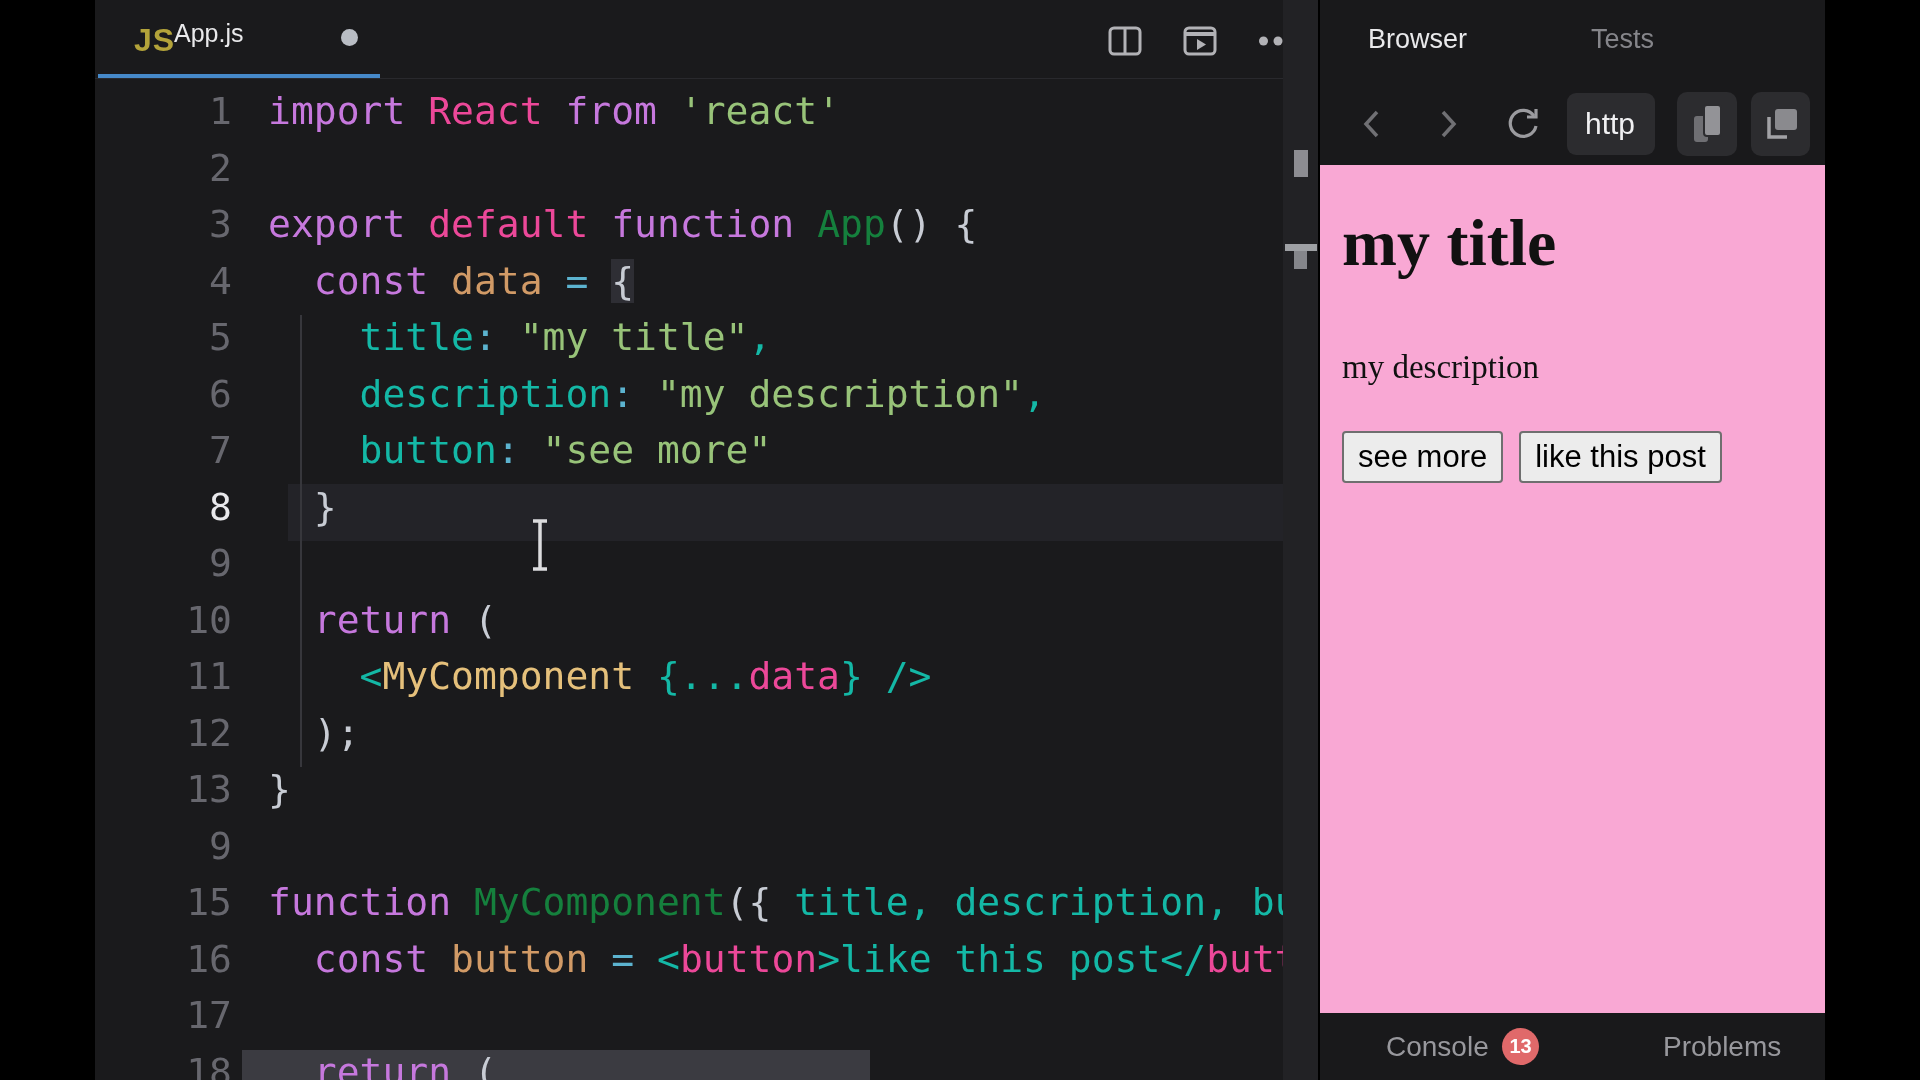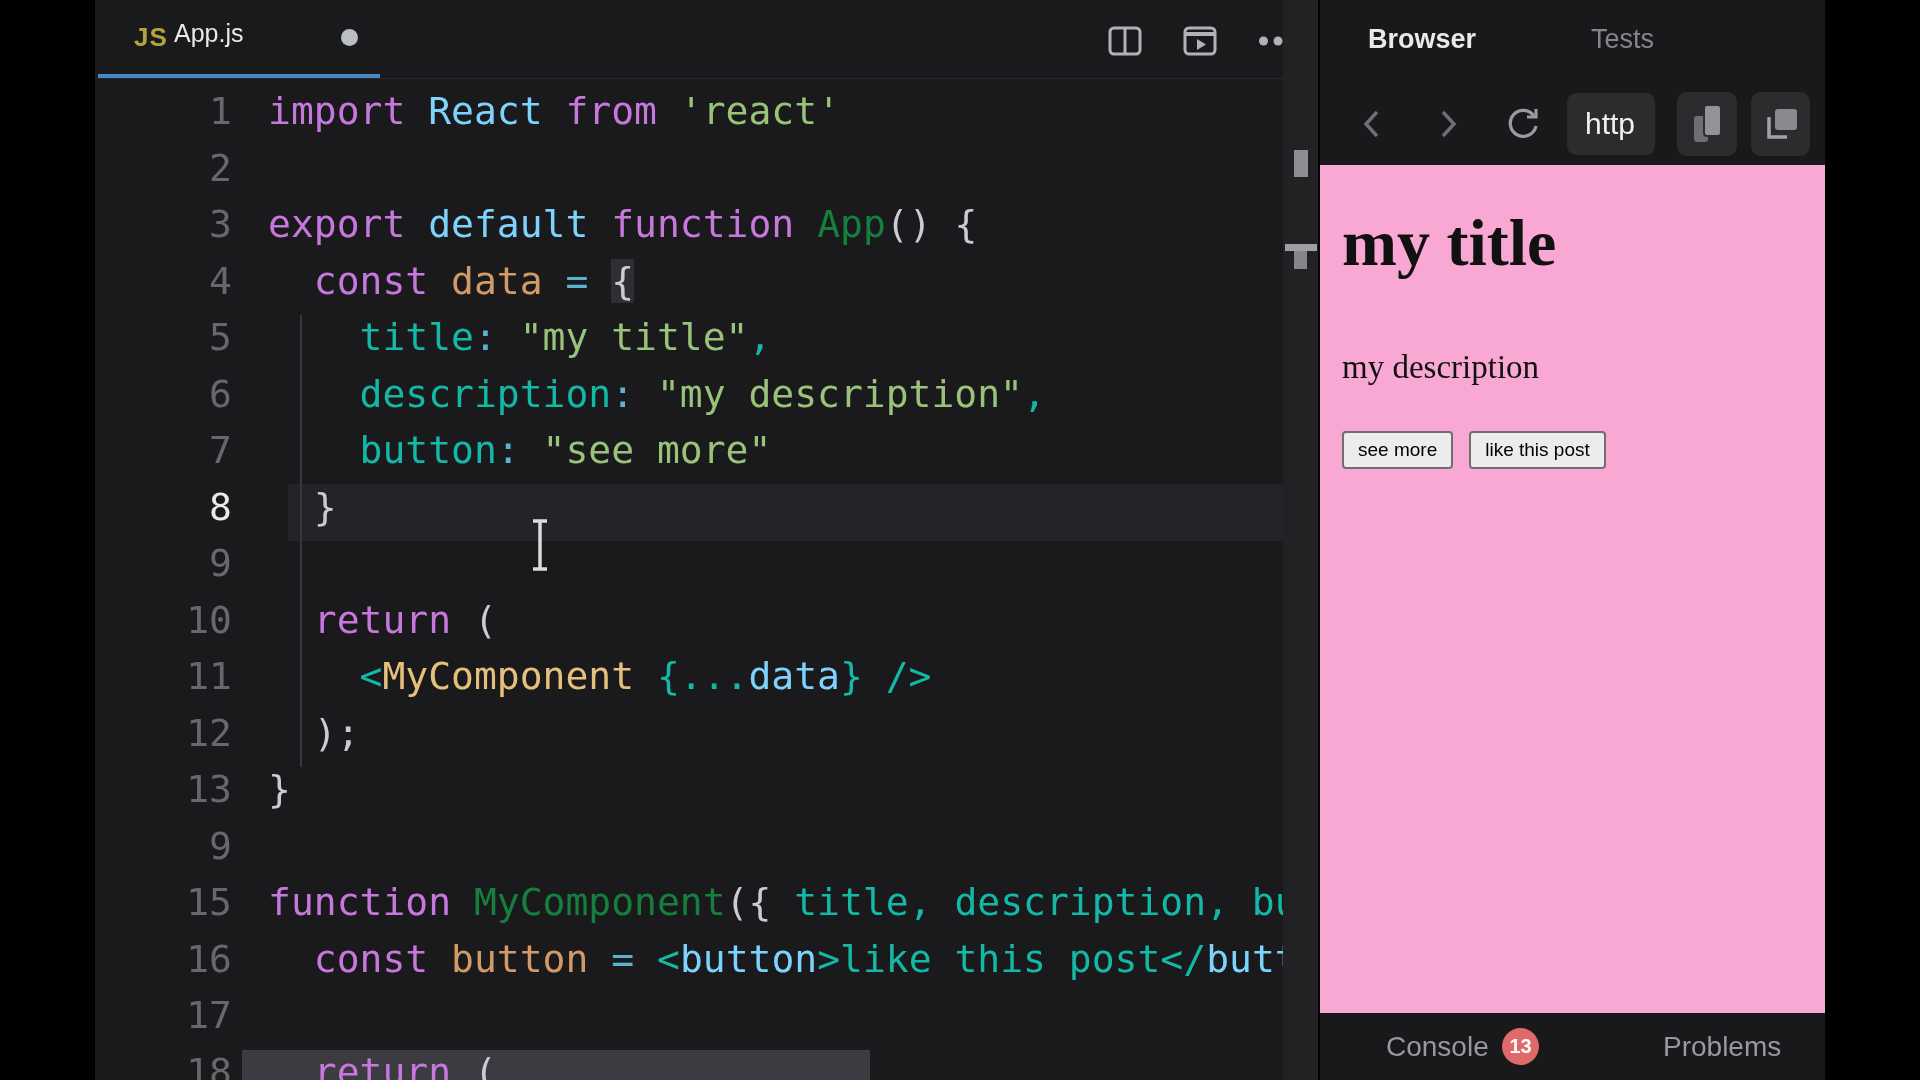--- a/index.html
+++ b/index.html
@@ -4,59 +4,59 @@
 <style>
   html,body{margin:0;padding:0;background:#000;}
   .stage{position:relative;width:1920px;height:1080px;background:#000;overflow:hidden;
          font-family:"Liberation Sans",sans-serif;}
   
   .editor{position:absolute;left:95px;top:0;width:1188px;height:1080px;background:#1a1a1c;}
   .tabbar{position:absolute;left:95px;top:0;width:1188px;height:78px;background:#1a1a1c;
           border-bottom:1px solid #29292d;}
   .tab{position:absolute;left:98px;top:0;width:282px;height:78px;cursor:pointer;}
   .tab-underline{position:absolute;left:98px;top:74px;width:282px;height:4px;background:#4689c9;}
-  .js-badge{position:absolute;left:134px;top:22px;font-size:26px;font-weight:bold;color:#b3a33a;letter-spacing:1px;}
+  .js-badge{position:absolute;left:134px;top:22px;font-size:32px;font-weight:bold;color:#b3a33a;letter-spacing:1px;}
   .tab-title{position:absolute;left:174px;top:19px;font-size:25px;color:#e9e9eb;}
   .unsaved-dot{position:absolute;left:341px;top:29px;width:17px;height:17px;border-radius:50%;background:#b9bdc4;}
   .ed-icons svg{position:absolute;top:24px;}
   
   .gutter{position:absolute;left:95px;top:89px;width:137px;height:991px;overflow:hidden;
           text-align:right;z-index:3;}
   .gnum{height:56.5px;line-height:56.5px;font:38px "DejaVu Sans Mono",monospace;color:#67676e;}
   .gnum.cur{color:#e9e9ec;}
   .code-area{position:absolute;left:268px;top:89px;width:1015px;height:991px;overflow:hidden;z-index:3;}
   .cline{height:56.5px;line-height:56.5px;font:38px "DejaVu Sans Mono",monospace;white-space:pre;color:#abb2bf;}
-  .tk-kw{color:#c678dd}.tk-red{color:#7dd3fc}.tk-str{color:#98c379}.tk-orange{color:#d19a66}
+  .tk-kw{color:#c678dd}.tk-red{color:#ec4899}.tk-str{color:#98c379}.tk-orange{color:#d19a66}
   .tk-tag{color:#e5c07b}.tk-blue{color:#15803d}.tk-op{color:#5cb3cf}.tk-fg{color:#14b8a6}
   .tk-brace{color:#c8ccd4}.tk-brace-hl{color:#c8ccd4;background:#2e2e34}
   .band-current{position:absolute;left:288px;top:484px;width:995px;height:57px;background:#232328;z-index:1;}
   .band-select{position:absolute;left:242px;top:1050px;width:628px;height:30px;background:#3b3b41;z-index:1;}
   .indent-guide{position:absolute;left:300px;top:315px;width:2px;height:452px;background:#37373c;z-index:2;}
   .cursor-ibeam{position:absolute;left:526px;top:517px;z-index:5;}
   
   .track{position:absolute;left:1283px;top:0;width:35px;height:1080px;background:#222225;}
   .thumb1{position:absolute;left:1294px;top:150px;width:14px;height:27px;background:#8d8d92;}
   .tmark-bar{position:absolute;left:1285px;top:244px;width:32px;height:7px;background:#9ea0a4;}
   .tmark-stem{position:absolute;left:1294px;top:251px;width:13px;height:18px;background:#85868b;}
   
   .panel{position:absolute;left:1320px;top:0;width:505px;height:1080px;background:#19191b;}
   .ptab{position:absolute;top:24px;font-size:27px;cursor:pointer;}
-  .ptab.active{color:#e9e9eb;font-weight:bold;}
+  .ptab.active{color:#e9e9eb;}
   .ptab.inactive{color:#85858a;}
   .nav-icon{position:absolute;top:106px;cursor:pointer;}
   .url-pill{position:absolute;left:247px;top:93px;width:88px;height:62px;border-radius:9px;
             background:#2c2c2f;overflow:hidden;}
   .url-text{position:absolute;left:18px;top:0;line-height:62px;font-size:30px;color:#f0f0f2;white-space:nowrap;}
   .pill-btn{position:absolute;top:92px;height:64px;border-radius:10px;background:#2c2c2f;cursor:pointer;}
   .preview{position:absolute;left:0;top:165px;width:505px;height:848px;background:#f9a8d4;overflow:hidden;
            font-family:"Liberation Serif",serif;}
   .pv-title{position:absolute;left:22px;top:38px;font-size:66px;font-weight:bold;color:#111;line-height:80px;}
   .pv-desc{position:absolute;left:22px;top:182px;font-size:33px;color:#111;line-height:40px;}
   .pv-btnrow{position:absolute;left:22px;top:266px;display:flex;gap:16px;}
-  .pv-btn{font-family:"Liberation Sans",sans-serif;font-size:19px;color:#000;background:#ececec;
+  .pv-btn{font-family:"Liberation Sans",sans-serif;font-size:31px;color:#000;background:#ececec;
           border:2px solid #6f6f6f;border-radius:4px;padding:6px 14px;cursor:pointer;white-space:nowrap;}
   .statusbar{position:absolute;left:0;top:1013px;width:505px;height:67px;background:#19191b;}
   .sb-item{position:absolute;top:0;line-height:67px;font-size:28px;color:#98989d;cursor:pointer;}
   .sb-badge{position:absolute;left:182px;top:15px;width:37px;height:37px;border-radius:50%;background:#e0696a;
             color:#fff;font-size:20px;font-weight:bold;text-align:center;line-height:37px;}
 </style>
 </head>
 <body>
 
 <div class="stage">

